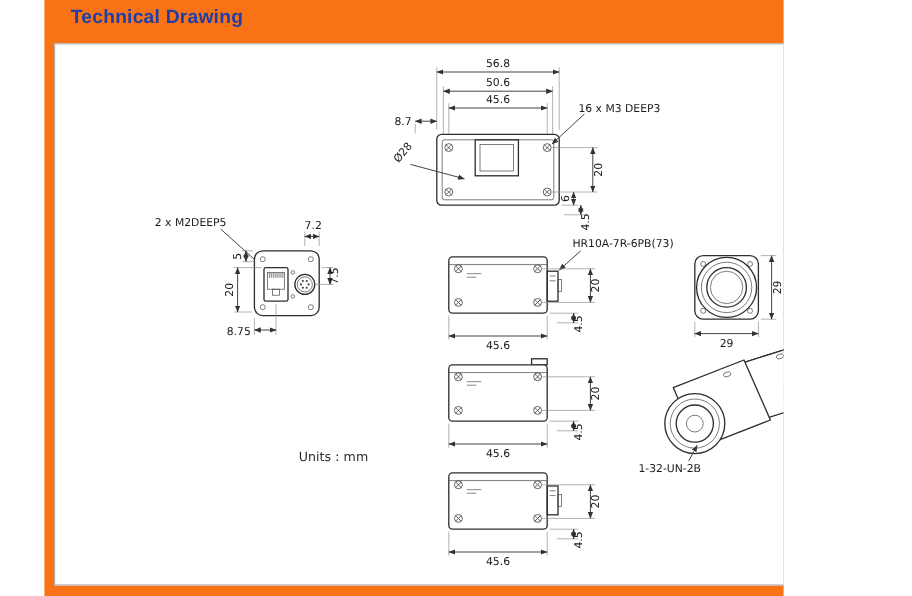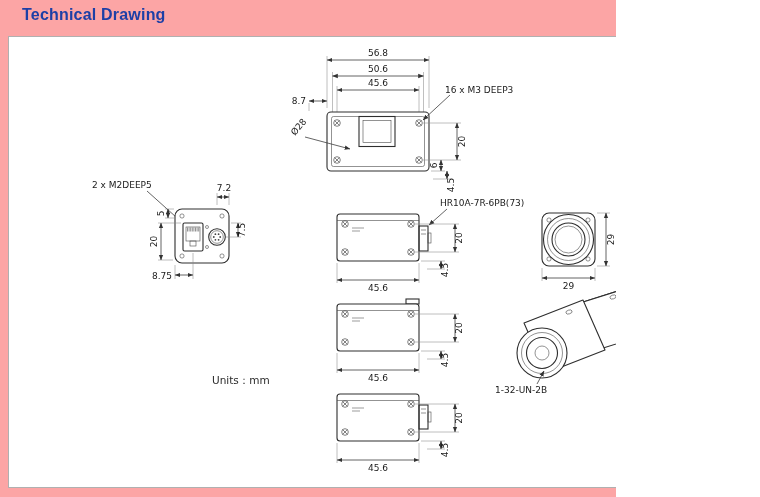--- a/index.html
+++ b/index.html
@@ -1,17 +1,17 @@
 <!DOCTYPE html>
 <html><head>
 <meta charset="utf-8">
 <style>
   html,body{margin:0;padding:0;background:#fff;}
-  .screen{position:relative;width:616px;height:497px;background:#fca5a5;overflow:hidden;
-          font-family:"Liberation Sans",sans-serif;}
+  .screen{position:relative;width:616px;height:497px;background:#f97316;overflow:hidden;
+          font-family:"Liberation Sans",sans-serif;margin-left:37px;}
   .title{position:absolute;left:22px;top:6px;margin:0;font-size:16px;font-weight:bold;
          color:#1d3fa6;letter-spacing:.2px;}
   .frame{position:absolute;left:8px;top:36px;width:734px;height:452px;
          border:1px solid #b0b0b0;box-sizing:border-box;background:#fff;text-align:center;}
   svg text{font-family:"DejaVu Sans","Liberation Sans",sans-serif;font-size:9px;fill:#1a1a1a;}
   svg text.units{font-size:10.5px;fill:#2b2b2b;}
   .b {fill:none;stroke:#2e2e2e;stroke-width:1.1;}
   .bf{fill:#ffffff;stroke:#2e2e2e;stroke-width:1.1;}
   .t {fill:none;stroke:#4a4a4a;stroke-width:.6;}
   .t2{fill:none;stroke:#4a4a4a;stroke-width:.7;}

